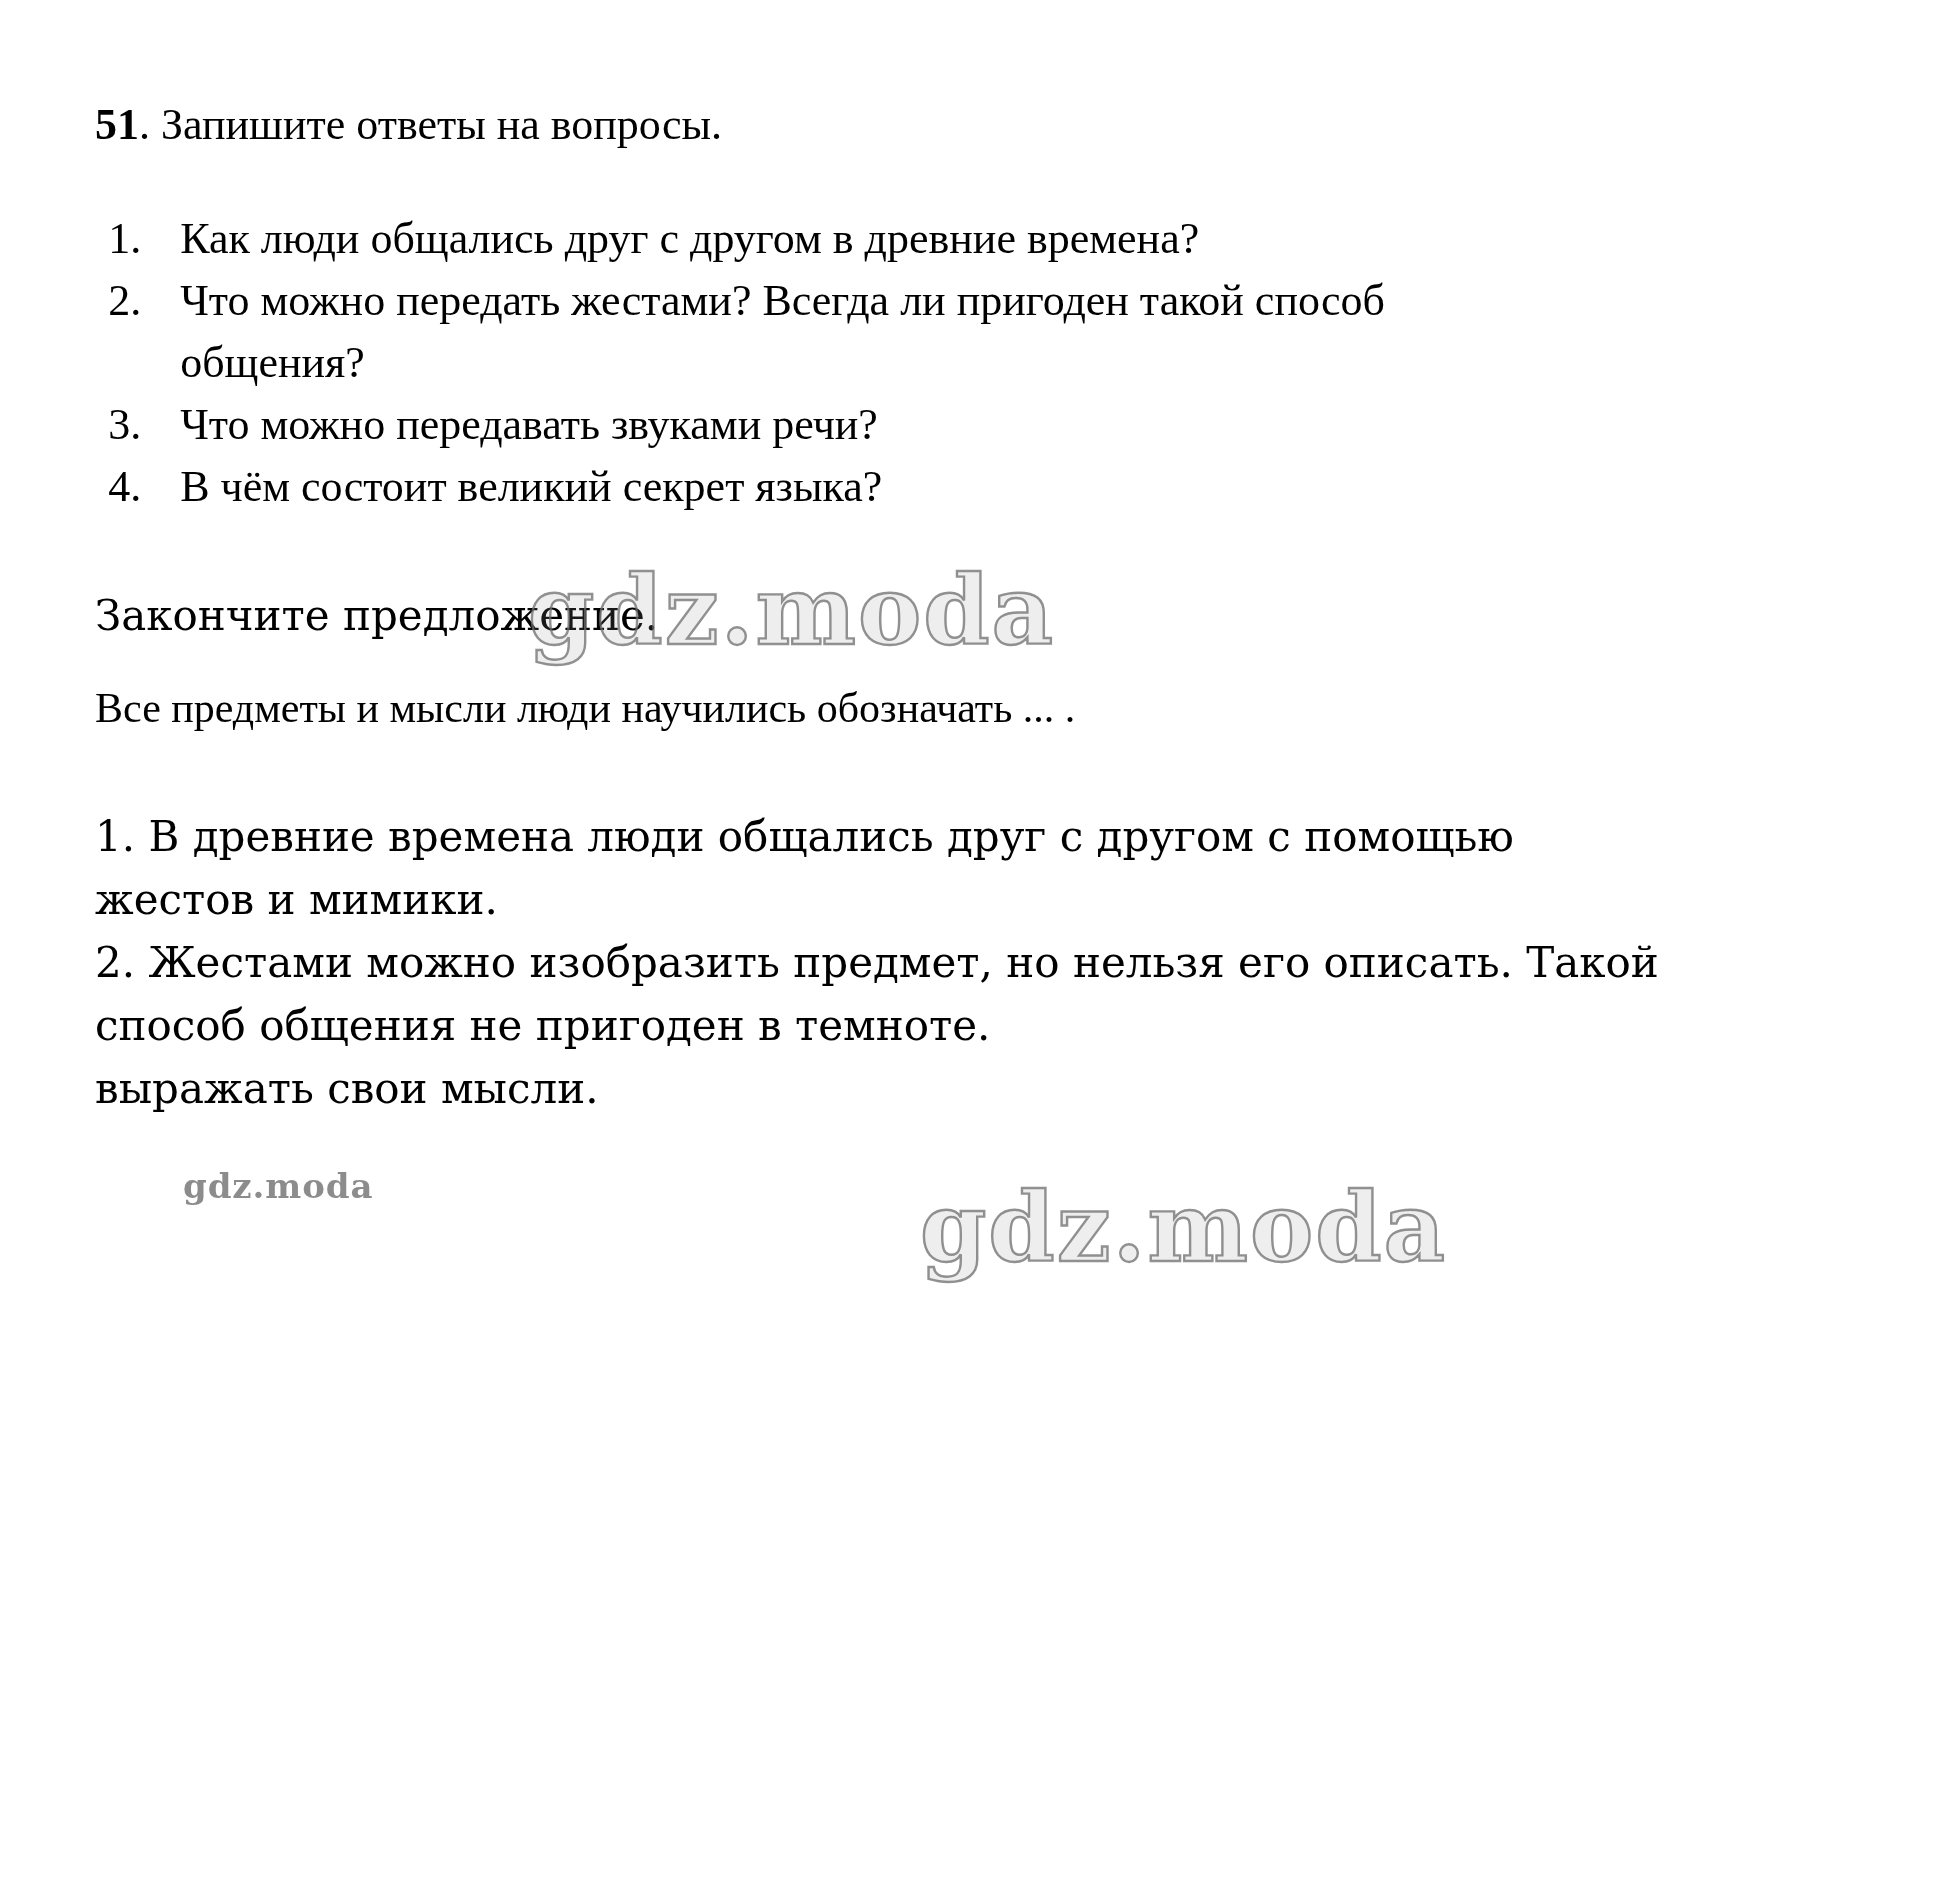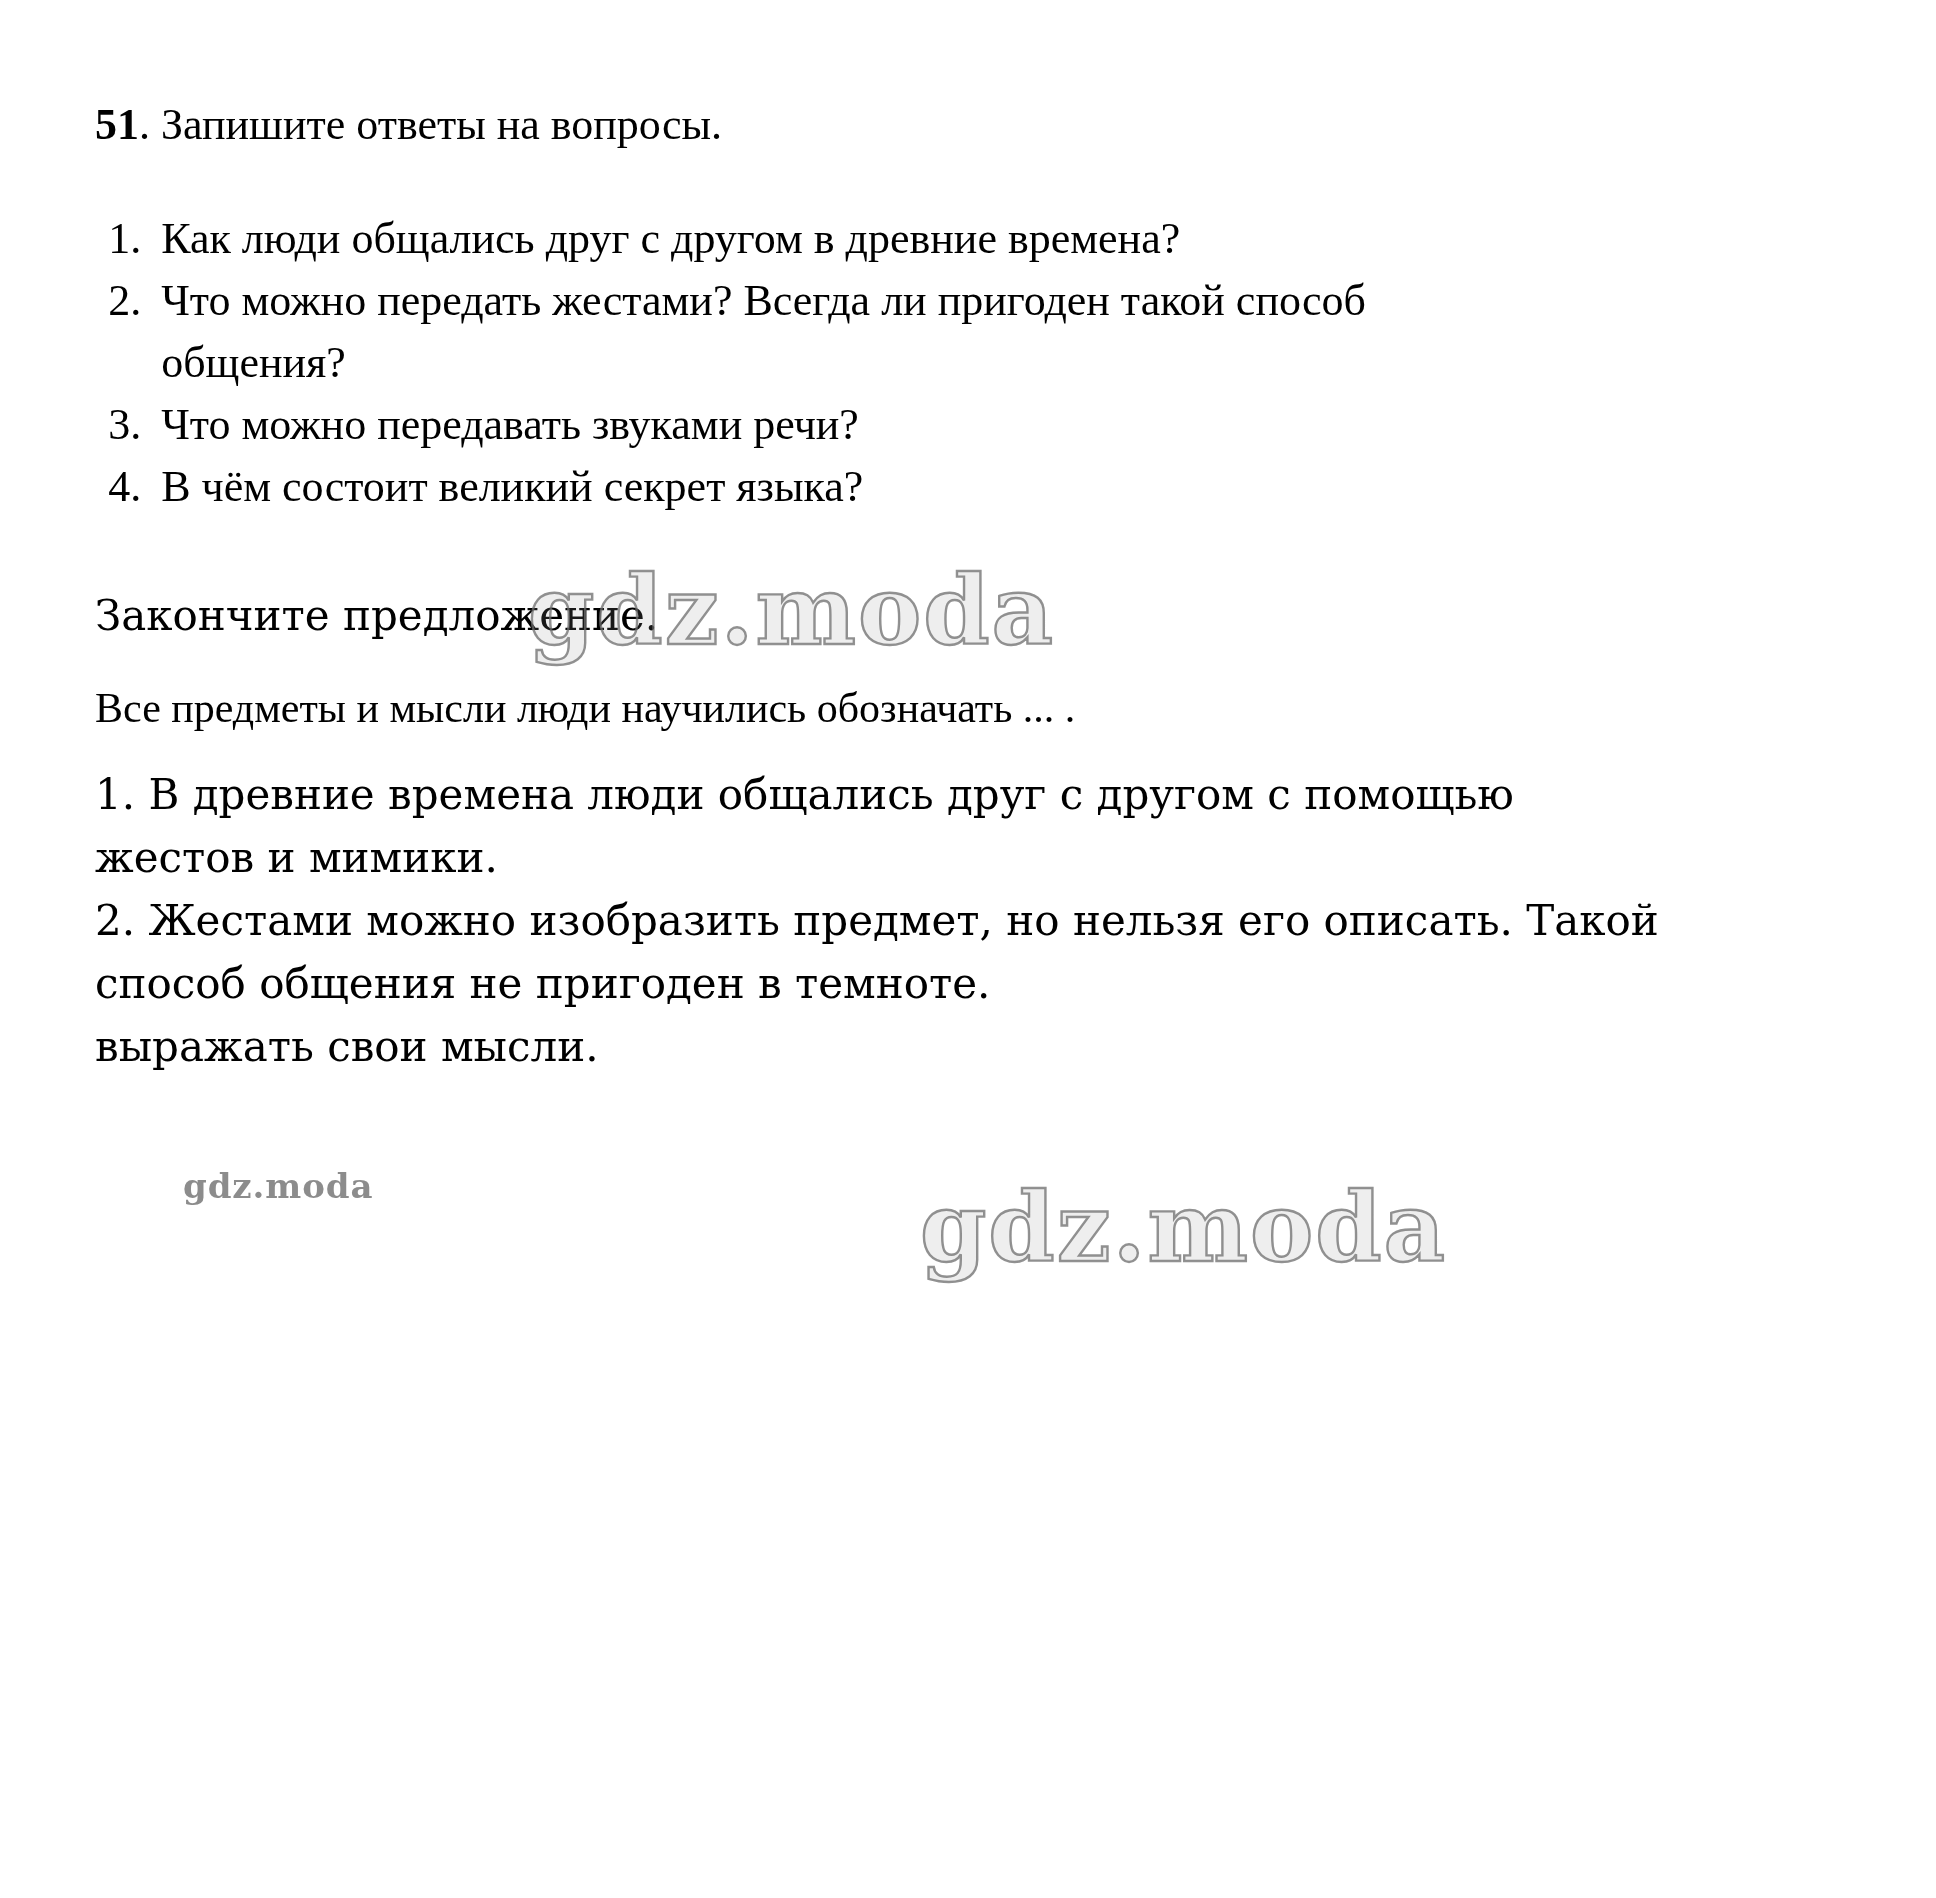--- a/index.html
+++ b/index.html
@@ -17,38 +17,38 @@
 
   
   .title-line { font-size:44px; line-height:49px; margin-bottom:59px; }
   .title-num  { font-weight:bold; }
 
   
   .questions { margin-left:13.2px; }
   .q-item { display:flex; font-size:44px; line-height:62px; }
   .q-num  { width:53px; flex:none; }
   .q-text { flex:1; }
-  .q-line { white-space:nowrap; }
+  .q-line { white-space:nowrap;margin-left:19px; }
 
   
   .subtask-instruction {
     margin-top:68px;
     font-family:"DejaVu Serif", serif;
     font-size:42px; line-height:59px;
     margin-bottom:34px;
     white-space:nowrap;
   }
   .subtask-sentence {
     font-family:Liberation Serif, serif;
     font-size:42px; line-height:59px;
     white-space:nowrap;
   }
 
   
-  .answers { margin-top:25px; font-family:"DejaVu Serif", serif; font-size:42px; }
+  .answers { margin-top:67px; font-family:"DejaVu Serif", serif; font-size:42px; }
   .a-line { line-height:63px; white-space:nowrap; }
 
   
   .wm {
     position:absolute;
     font-family:"DejaVu Serif", serif;
     font-weight:bold;
     letter-spacing:1.9px;
     color:rgba(150,150,150,0.16);
     -webkit-text-stroke:2.4px rgba(110,110,110,0.75);

